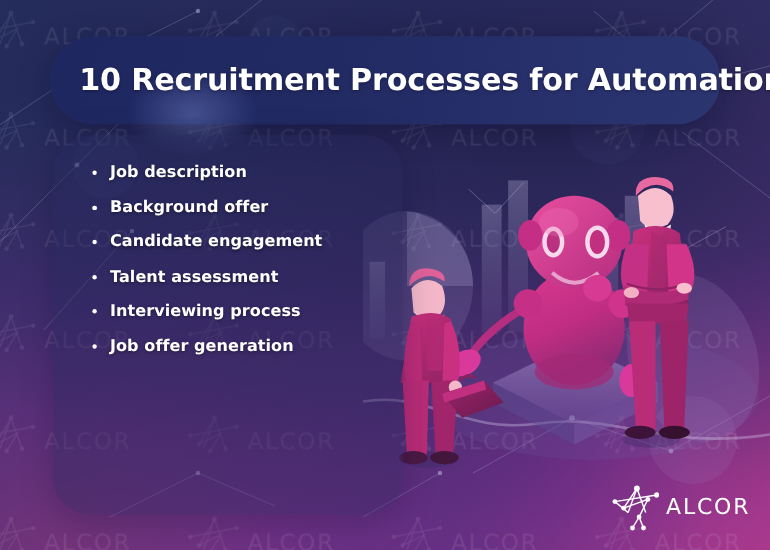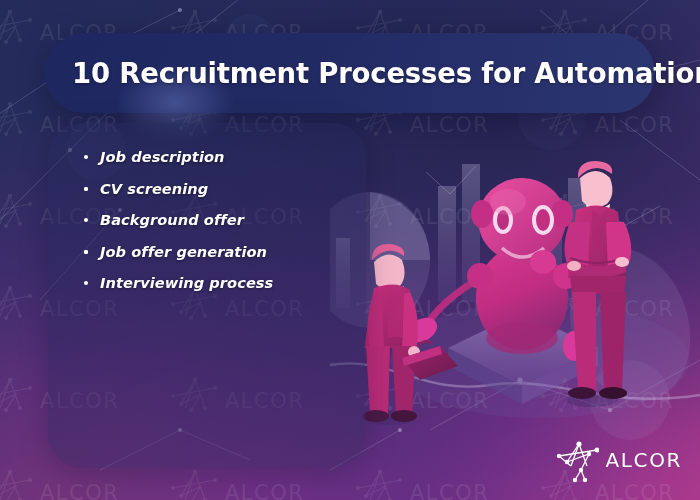--- a/index.html
+++ b/index.html
@@ -67,21 +67,21 @@
 
   
   .list-panel{
     position:absolute;left:48px;top:123px;width:318px;height:345px;
     border-radius:34px;
     background:linear-gradient(160deg, rgba(36,40,92,.50) 0%, rgba(40,38,92,.42) 45%, rgba(52,40,96,.38) 100%);
     box-shadow:0 6px 30px rgba(10,10,40,.22);
   }
   .list{
     position:absolute;left:36px;top:26px;right:10px;
-    list-style:none;margin:0;padding:0;font-style:italic;
+    list-style:none;margin:0;padding:0;
   }
   .list li{
     position:relative;
     padding-left:16px;
     margin-bottom:15.5px;
     color:#ffffff;
     font-size:14.6px;
     font-weight:bold;
     letter-spacing:.05px;
     text-shadow:0 1px 3px rgba(0,0,0,.45);
@@ -303,26 +303,25 @@
 
   <div class="title-panel">
     <div class="glow"></div>
     <div class="title-text">10 Recruitment Processes for Automation</div>
   </div>
 
   <div class="list-panel">
     <ul class="list">
       <li><span class="dot"></span><span>Job description</span></li>
       <li><span class="dot"></span></li>
-      <li><span class="dot"></span><span>CV screening</span></li>
       <li><span class="dot"></span><span>Background offer</span></li>
-      <li><span class="dot"></span></li>
-      <li><span class="dot"></span></li>
+      <li><span class="dot"></span><span>Candidate engagement</span></li>
+      <li><span class="dot"></span><span>Talent assessment</span></li>
+      <li><span class="dot"></span><span>Interviewing process</span></li>
       <li><span class="dot"></span><span>Job offer generation</span></li>
-      <li><span class="dot"></span><span>Interviewing process</span></li>
     </ul>
   </div>
 
   <div class="logo">
     <svg class="logo-mark" viewBox="0 0 44 48">
       <g stroke="#ffffff" stroke-width="1.3" fill="none">
         <path d="M16 30 L24 8 L32 30"></path>
         <path d="M4 20 L42 14"></path>
         <path d="M24 8 L12 26 L34 18 L26 34 L30 44"></path>
         <path d="M26 34 L20 44"></path>

